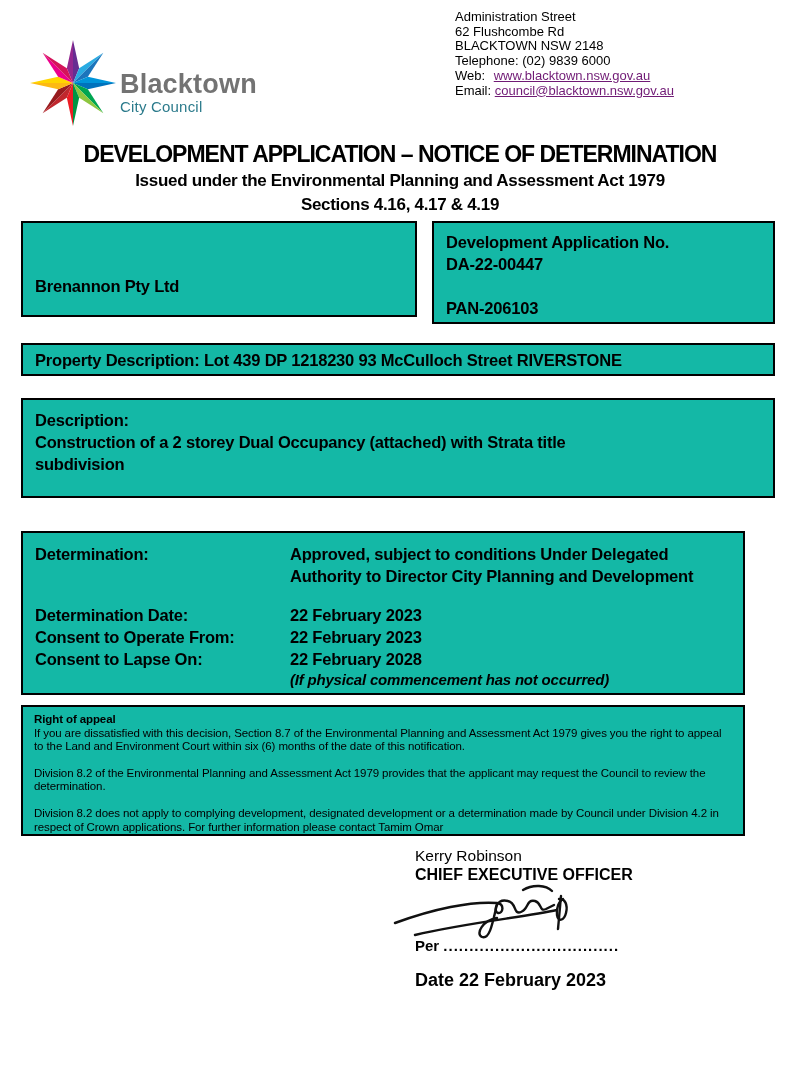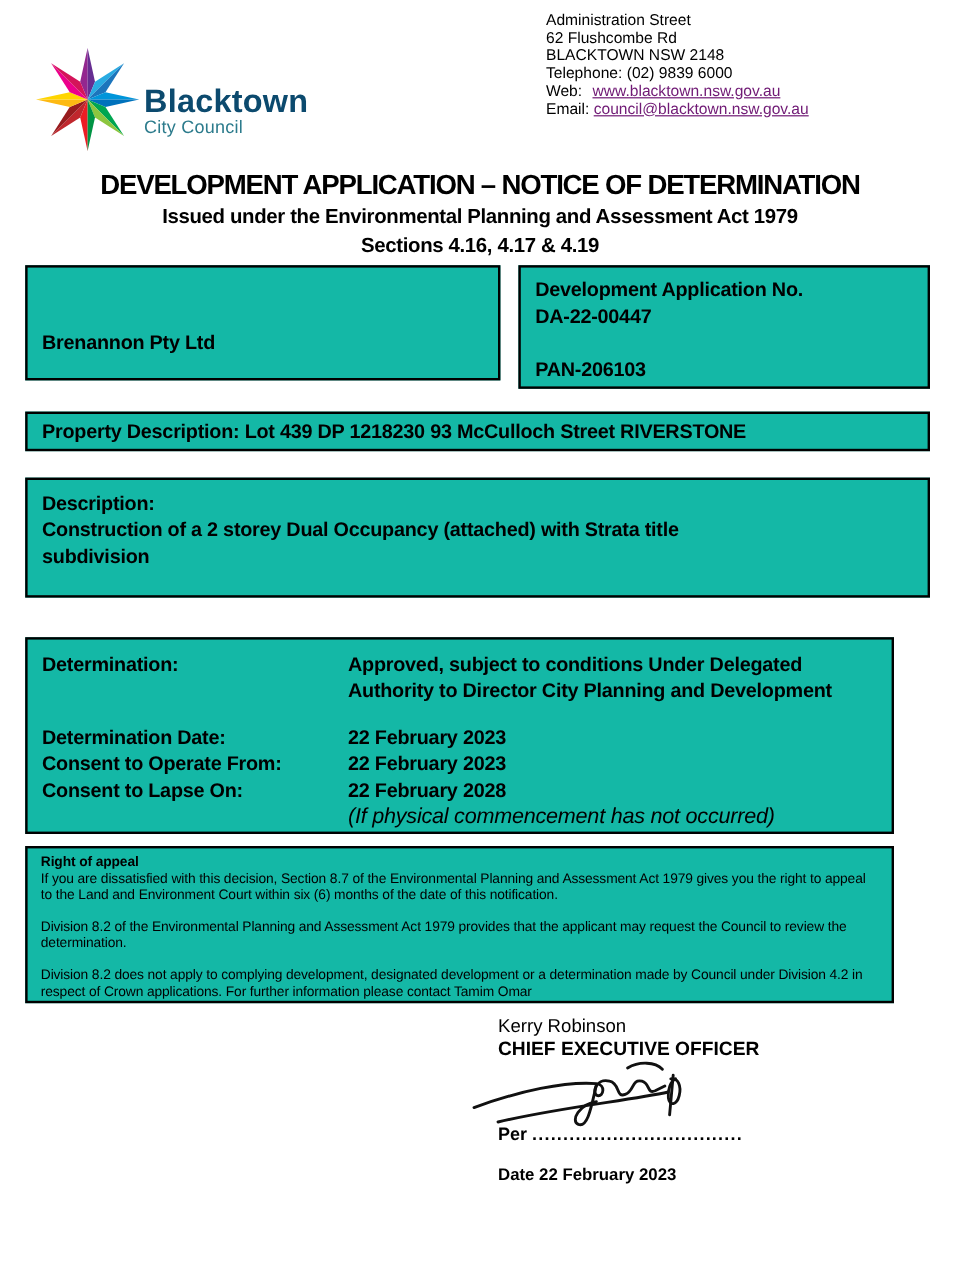--- a/index.html
+++ b/index.html
@@ -6,57 +6,57 @@
   html,body { background:#ffffff; }
   body { font-family:"Liberation Sans", Arial, sans-serif; color:#000; }
   #page { position:relative; width:800px; height:1072px; background:#fff; overflow:hidden; }
 
   
   .contact { position:absolute; left:455px; top:10px; font-size:13px; line-height:14.7px; }
   .contact .lbl { display:inline-block; }
   .contact a { color:#701a75; text-decoration:underline; }
   .logo-star { position:absolute; left:27px; top:37px; }
   .logo-text { position:absolute; left:120px; top:70px; }
-  .logo-text .brand { font-size:27px; font-weight:bold; color:#0c4a6e; letter-spacing:.2px; line-height:28px; }
+  .logo-text .brand { font-size:27px; font-weight:bold; color:#737373; letter-spacing:.2px; line-height:28px; }
   .logo-text .sub { font-size:15px; font-weight:normal; color:#2C7B8C; letter-spacing:.2px; line-height:17px; }
 
   
   .title-wrap { position:absolute; left:0; top:141px; width:800px; text-align:center; }
   .title-main { font-size:23px; font-weight:bold; letter-spacing:-1px; line-height:26px; }
   .title-sub { font-size:17px; font-weight:bold; letter-spacing:-.3px; line-height:21px; margin-top:3px; }
 
   
   .gbox { position:absolute; background:#14b8a6; border:2px solid #000; font-weight:bold; font-size:16.5px; letter-spacing:-.2px; line-height:22px; }
   .box-applicant { left:21px; top:221px; width:396px; height:96px; padding:8px 12px; }
   .box-danum   { left:432px; top:221px; width:343px; height:103px; padding:8px 12px; }
   .box-danum .gap { height:22px; }
   .box-property { left:21px; top:343px; width:754px; height:33px; padding:4px 12px; }
   .box-desc { left:21px; top:398px; width:754px; height:100px; padding:9px 12px; }
   .box-desc .lbl { display:inline-block; width:127px; vertical-align:top; }
   .box-desc .val { display:inline-block; width:615px; vertical-align:top; }
   .box-deter { left:21px; top:531px; width:724px; height:164px; padding:10px 12px; }
   .drow .dlbl { display:inline-block; width:255px; vertical-align:top; }
   .drow .dval { display:inline-block; width:440px; vertical-align:top; }
   .box-deter .spacer { height:17px; }
-  .box-deter .note { font-style:italic; font-weight:normal; font-size:18px; margin-left:255px; line-height:20px; }
+  .box-deter .note { font-style:italic; font-weight:bold; font-size:15px; margin-left:255px; line-height:20px; }
 
   
   .box-appeal { left:21px; top:705px; width:724px; height:131px; padding:6px 11px; font-weight:normal; font-size:11.5px; letter-spacing:-.1px; line-height:13.6px; }
   .box-appeal .hd { font-weight:bold; }
   .box-appeal p { margin:0 0 13px 0; }
   .box-appeal p:last-child { margin-bottom:0; }
 
   
   .sig-block { position:absolute; left:415px; top:846px; width:370px; }
   .sig-name { font-size:15.5px; line-height:19px; }
   .sig-title { font-size:16px; font-weight:bold; line-height:20px; }
   .sig-svg { display:block; margin:-2px 0 -8px -24px; }
   .sig-per { font-size:15px; font-weight:bold; }
   .sig-per .dots { letter-spacing:1px; }
-  .sig-date { font-size:14px; font-weight:bold; margin-top:16px; }
+  .sig-date { font-size:18px; font-weight:bold; margin-top:16px; }
 </style>
 </head>
 <body>
 
 <div id="page">
 
   <div class="contact">
     <div>Administration Street</div>
     <div>62 Flushcombe Rd</div>
     <div>BLACKTOWN NSW 2148</div>

